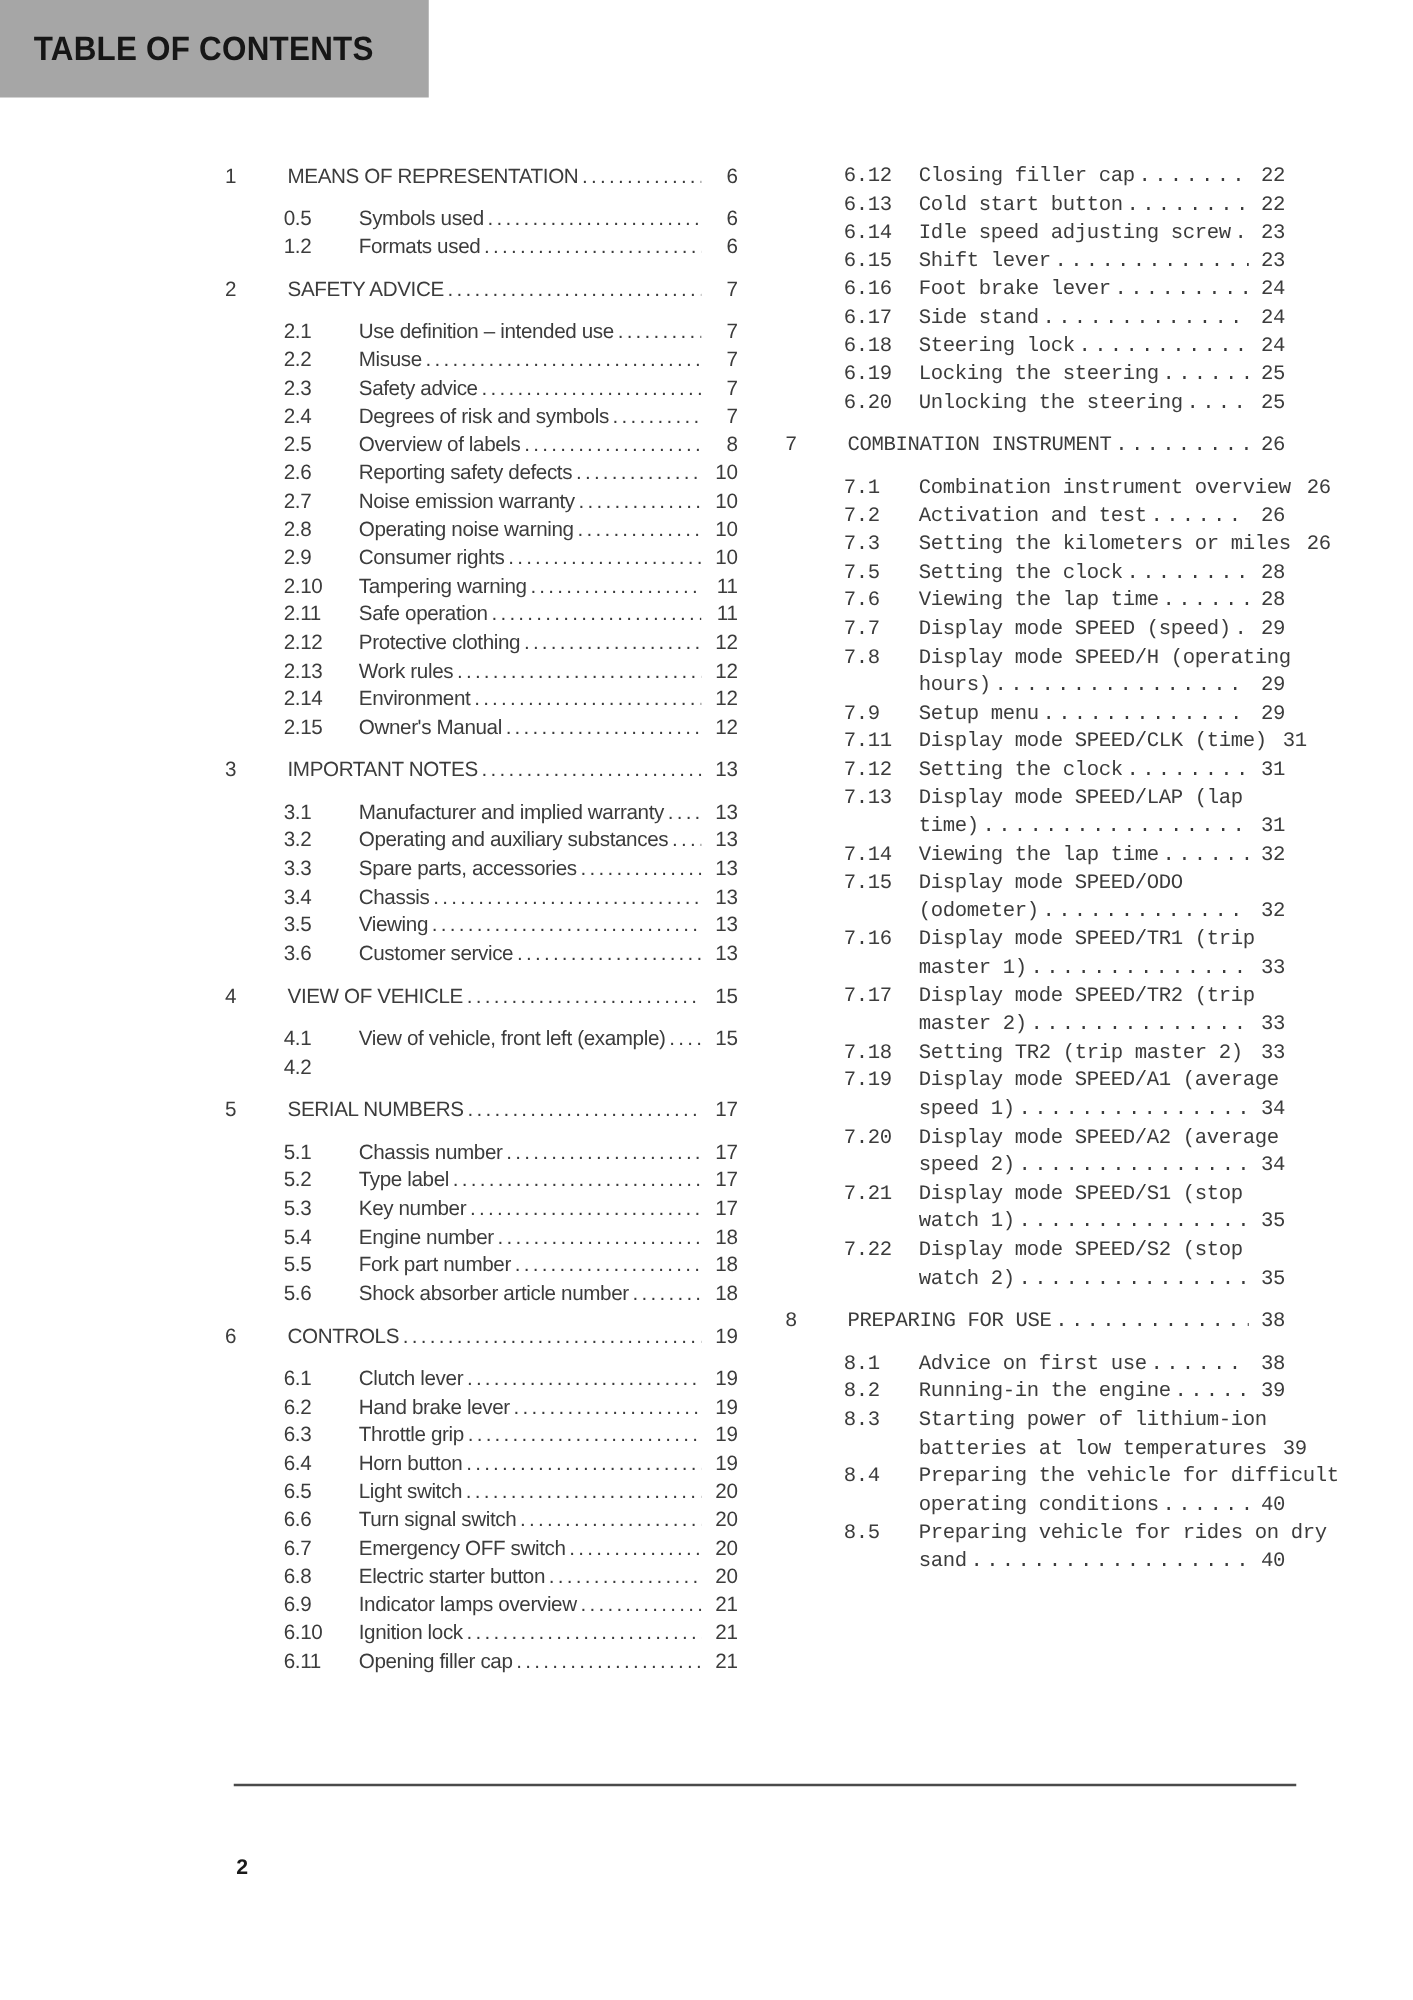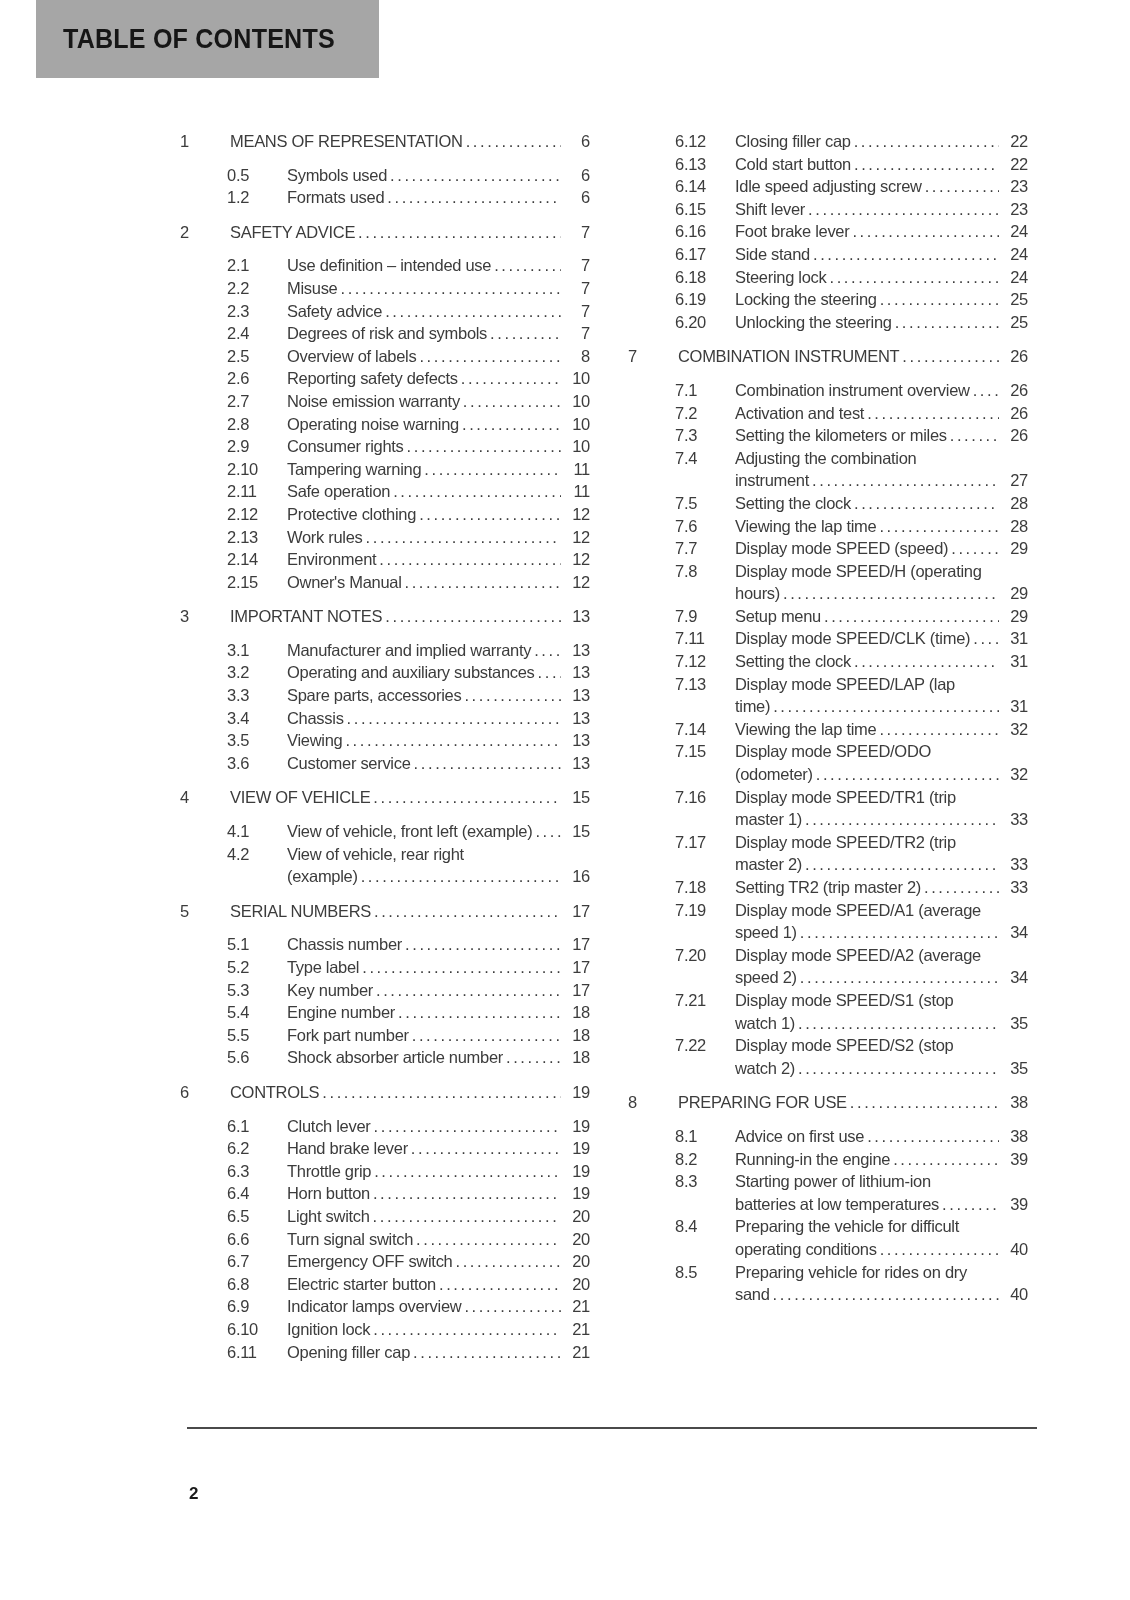--- a/index.html
+++ b/index.html
@@ -14,37 +14,37 @@
     background:#ffffff;
     font-family:"Liberation Sans","DejaVu Sans",sans-serif;
     color:var(--text);
     position:relative;
     overflow:hidden;
   }
   .header{
     position:absolute;left:0;top:0;
     width:343px;height:78px;
     background:var(--header-bg);
-    display:flex;align-items:center;margin-left:36px;
+    display:flex;align-items:center;
   }
   .header h1{
     font-size:27px;font-weight:bold;color:var(--heading-text);
     letter-spacing:0.2px;
     padding-left:29px;
     transform:scaleX(0.93);transform-origin:left center;
     white-space:nowrap;
   }
   .columns{
     position:absolute;left:180px;top:130px;width:848px;
     display:flex;gap:38px;
     font-size:16.5px;letter-spacing:-0.3px;
   }
   .col{min-width:0;}
   .col-left{width:410px;}
-  .col-right{width:400px;}
+  .col-right{width:400px;font-family:Liberation Mono, monospace;}
   .toc-section{margin-top:12px;}
   .toc-section:first-child{margin-top:0;}
   .row.head{
     display:flex;align-items:baseline;line-height:22.6px;
     margin-bottom:11px;white-space:nowrap;
   }
   .snum{flex:none;width:50px;}
   .item{display:flex;align-items:flex-start;padding-left:47px;}
   .inum{flex:none;width:60px;line-height:22.6px;}
   .body{flex:1;min-width:0;}
@@ -343,30 +343,20 @@
           <span class="body">
             <span class="line">
               <span class="txt">View of vehicle, front left (example)</span>
               <span class="dots"></span>
               <span class="pg">15</span>
             </span>
           </span>
         </div>
         <div class="item">
           <span class="inum">4.2</span>
-          <span class="body">
-            <span class="line">
-              <span class="txt">View of vehicle, rear right</span>
-            </span>
-            <span class="line">
-              <span class="txt">(example)</span>
-              <span class="dots"></span>
-              <span class="pg">16</span>
-            </span>
-          </span>
         </div>
       </div>
       <div class="toc-section">
         <div class="row head">
           <span class="snum">5</span>
           <span class="txt">SERIAL NUMBERS</span>
           <span class="dots"></span>
           <span class="pg">17</span>
         </div>
         <div class="item">
@@ -669,33 +659,20 @@
             </span>
           </span>
         </div>
         <div class="item">
           <span class="inum">7.3</span>
           <span class="body">
             <span class="line">
               <span class="txt">Setting the kilometers or miles</span>
               <span class="dots"></span>
               <span class="pg">26</span>
-            </span>
-          </span>
-        </div>
-        <div class="item">
-          <span class="inum">7.4</span>
-          <span class="body">
-            <span class="line">
-              <span class="txt">Adjusting the combination</span>
-            </span>
-            <span class="line">
-              <span class="txt">instrument</span>
-              <span class="dots"></span>
-              <span class="pg">27</span>
             </span>
           </span>
         </div>
         <div class="item">
           <span class="inum">7.5</span>
           <span class="body">
             <span class="line">
               <span class="txt">Setting the clock</span>
               <span class="dots"></span>
               <span class="pg">28</span>

